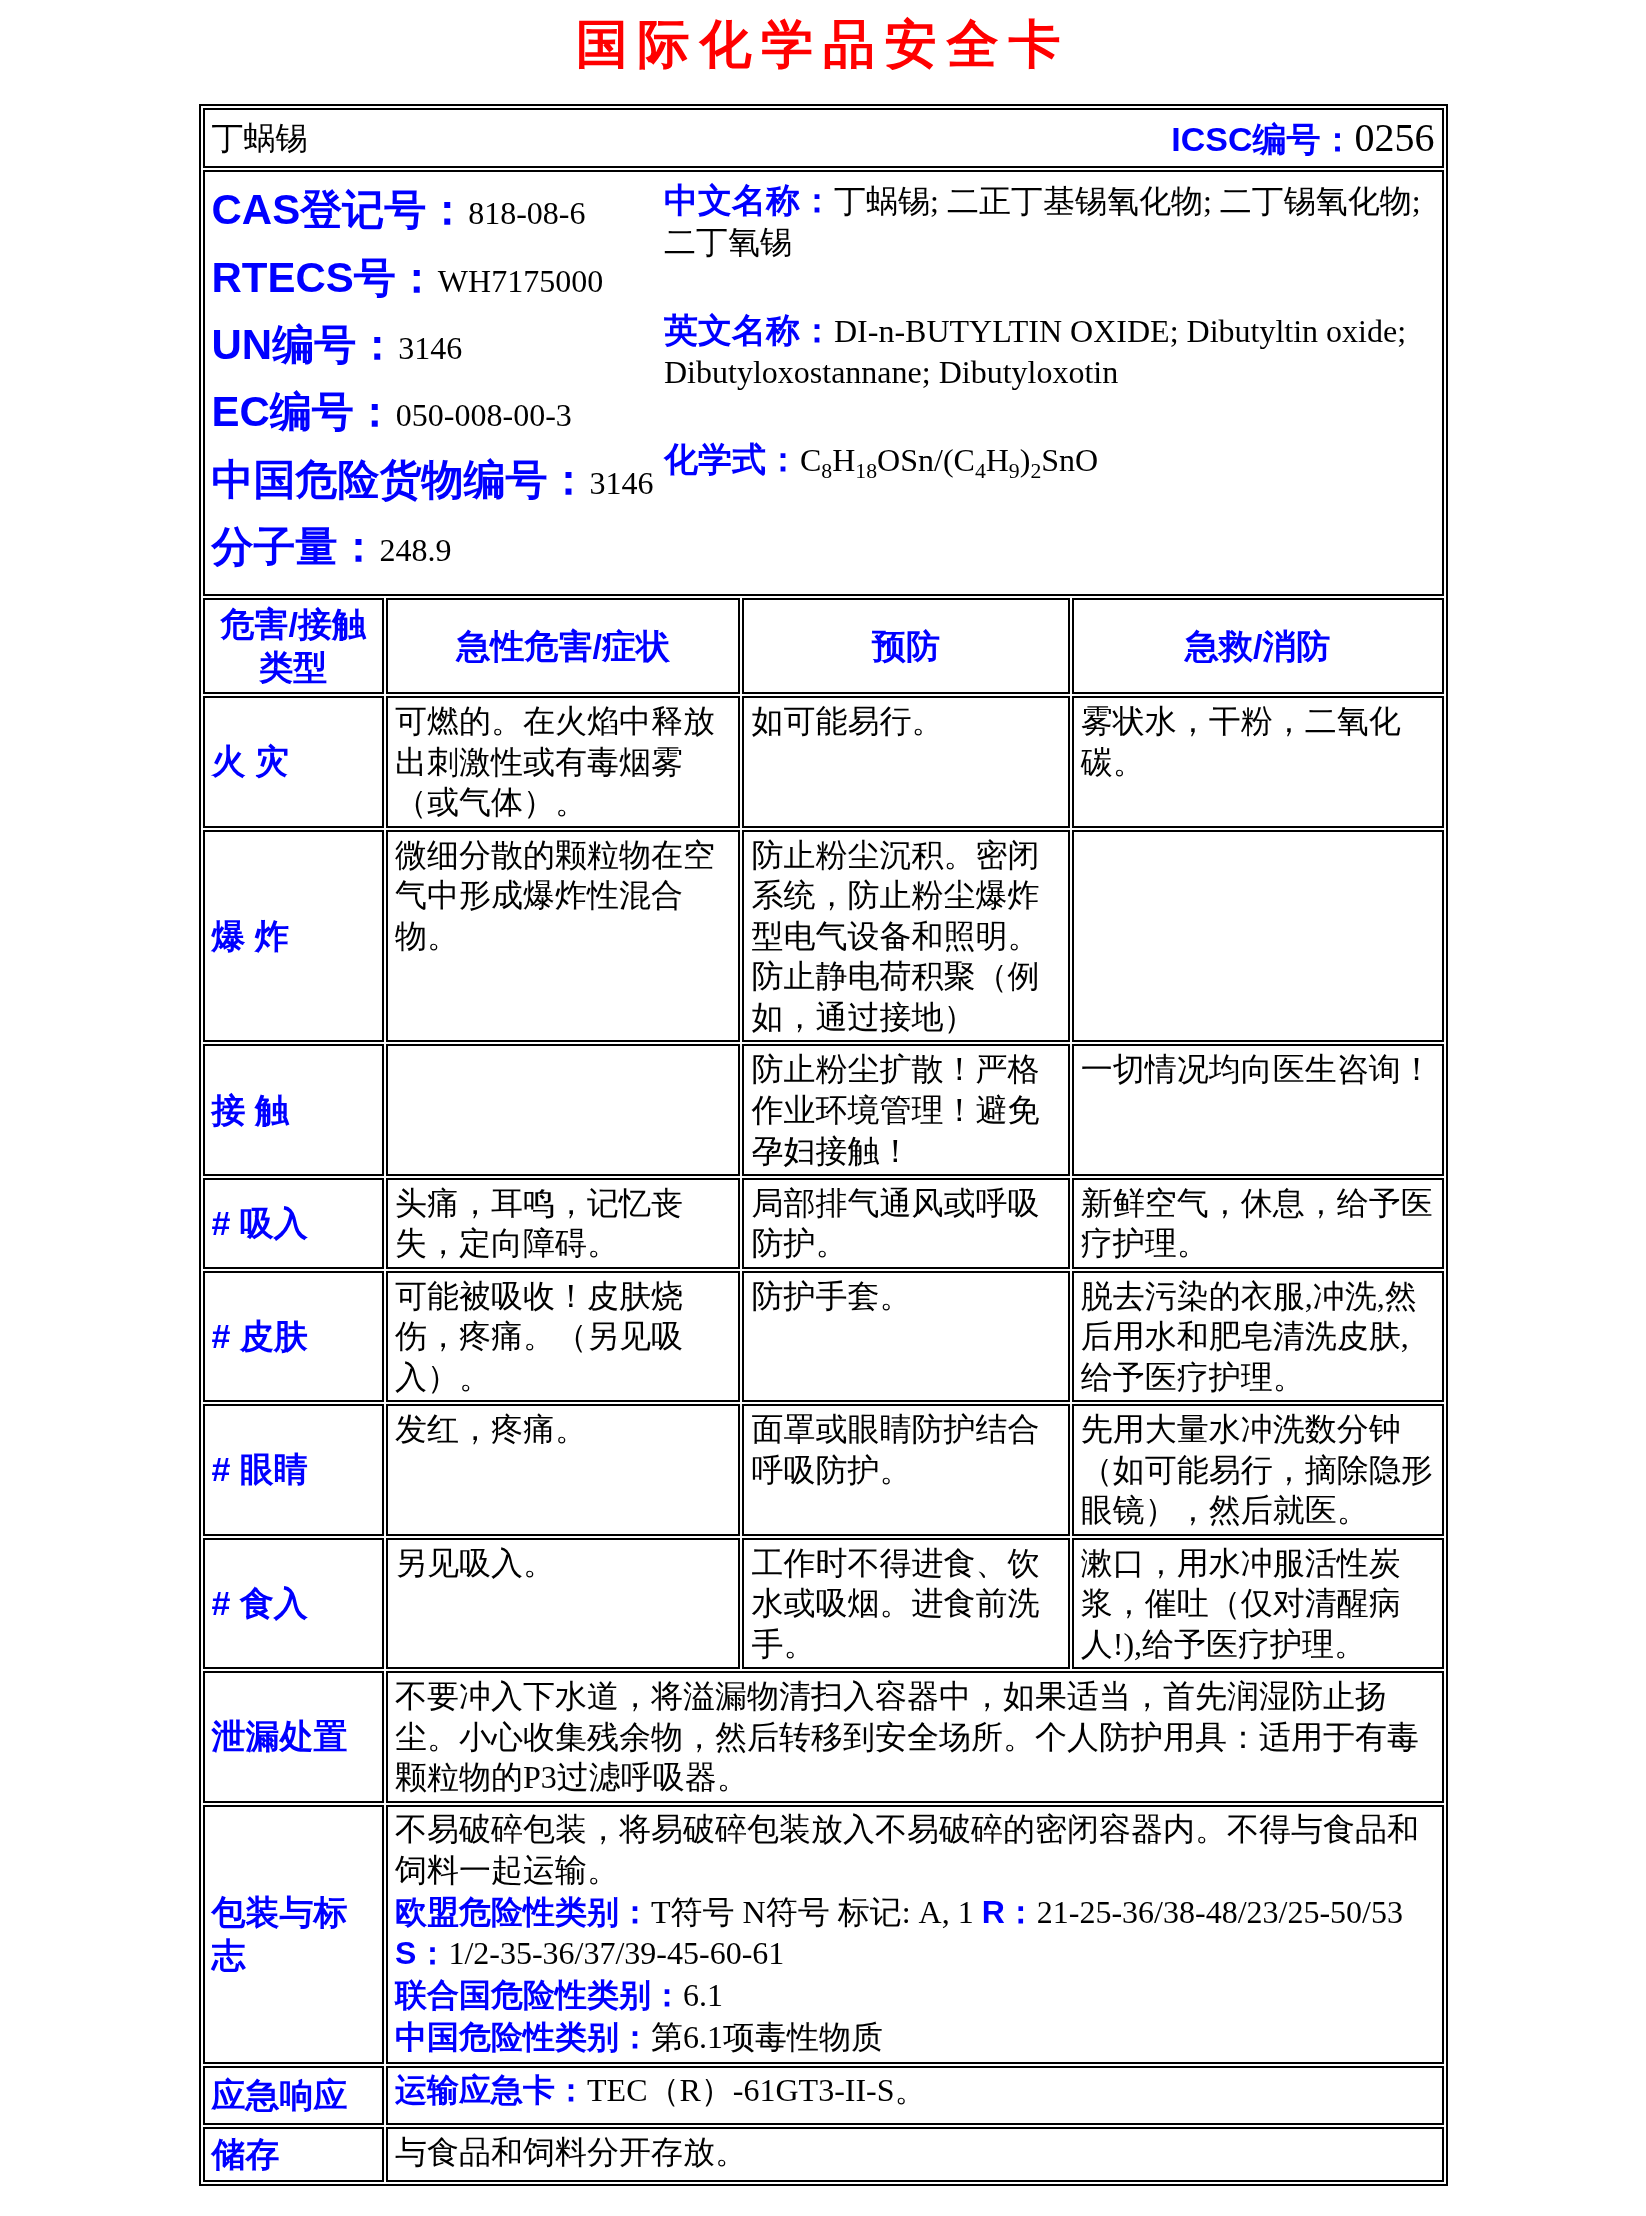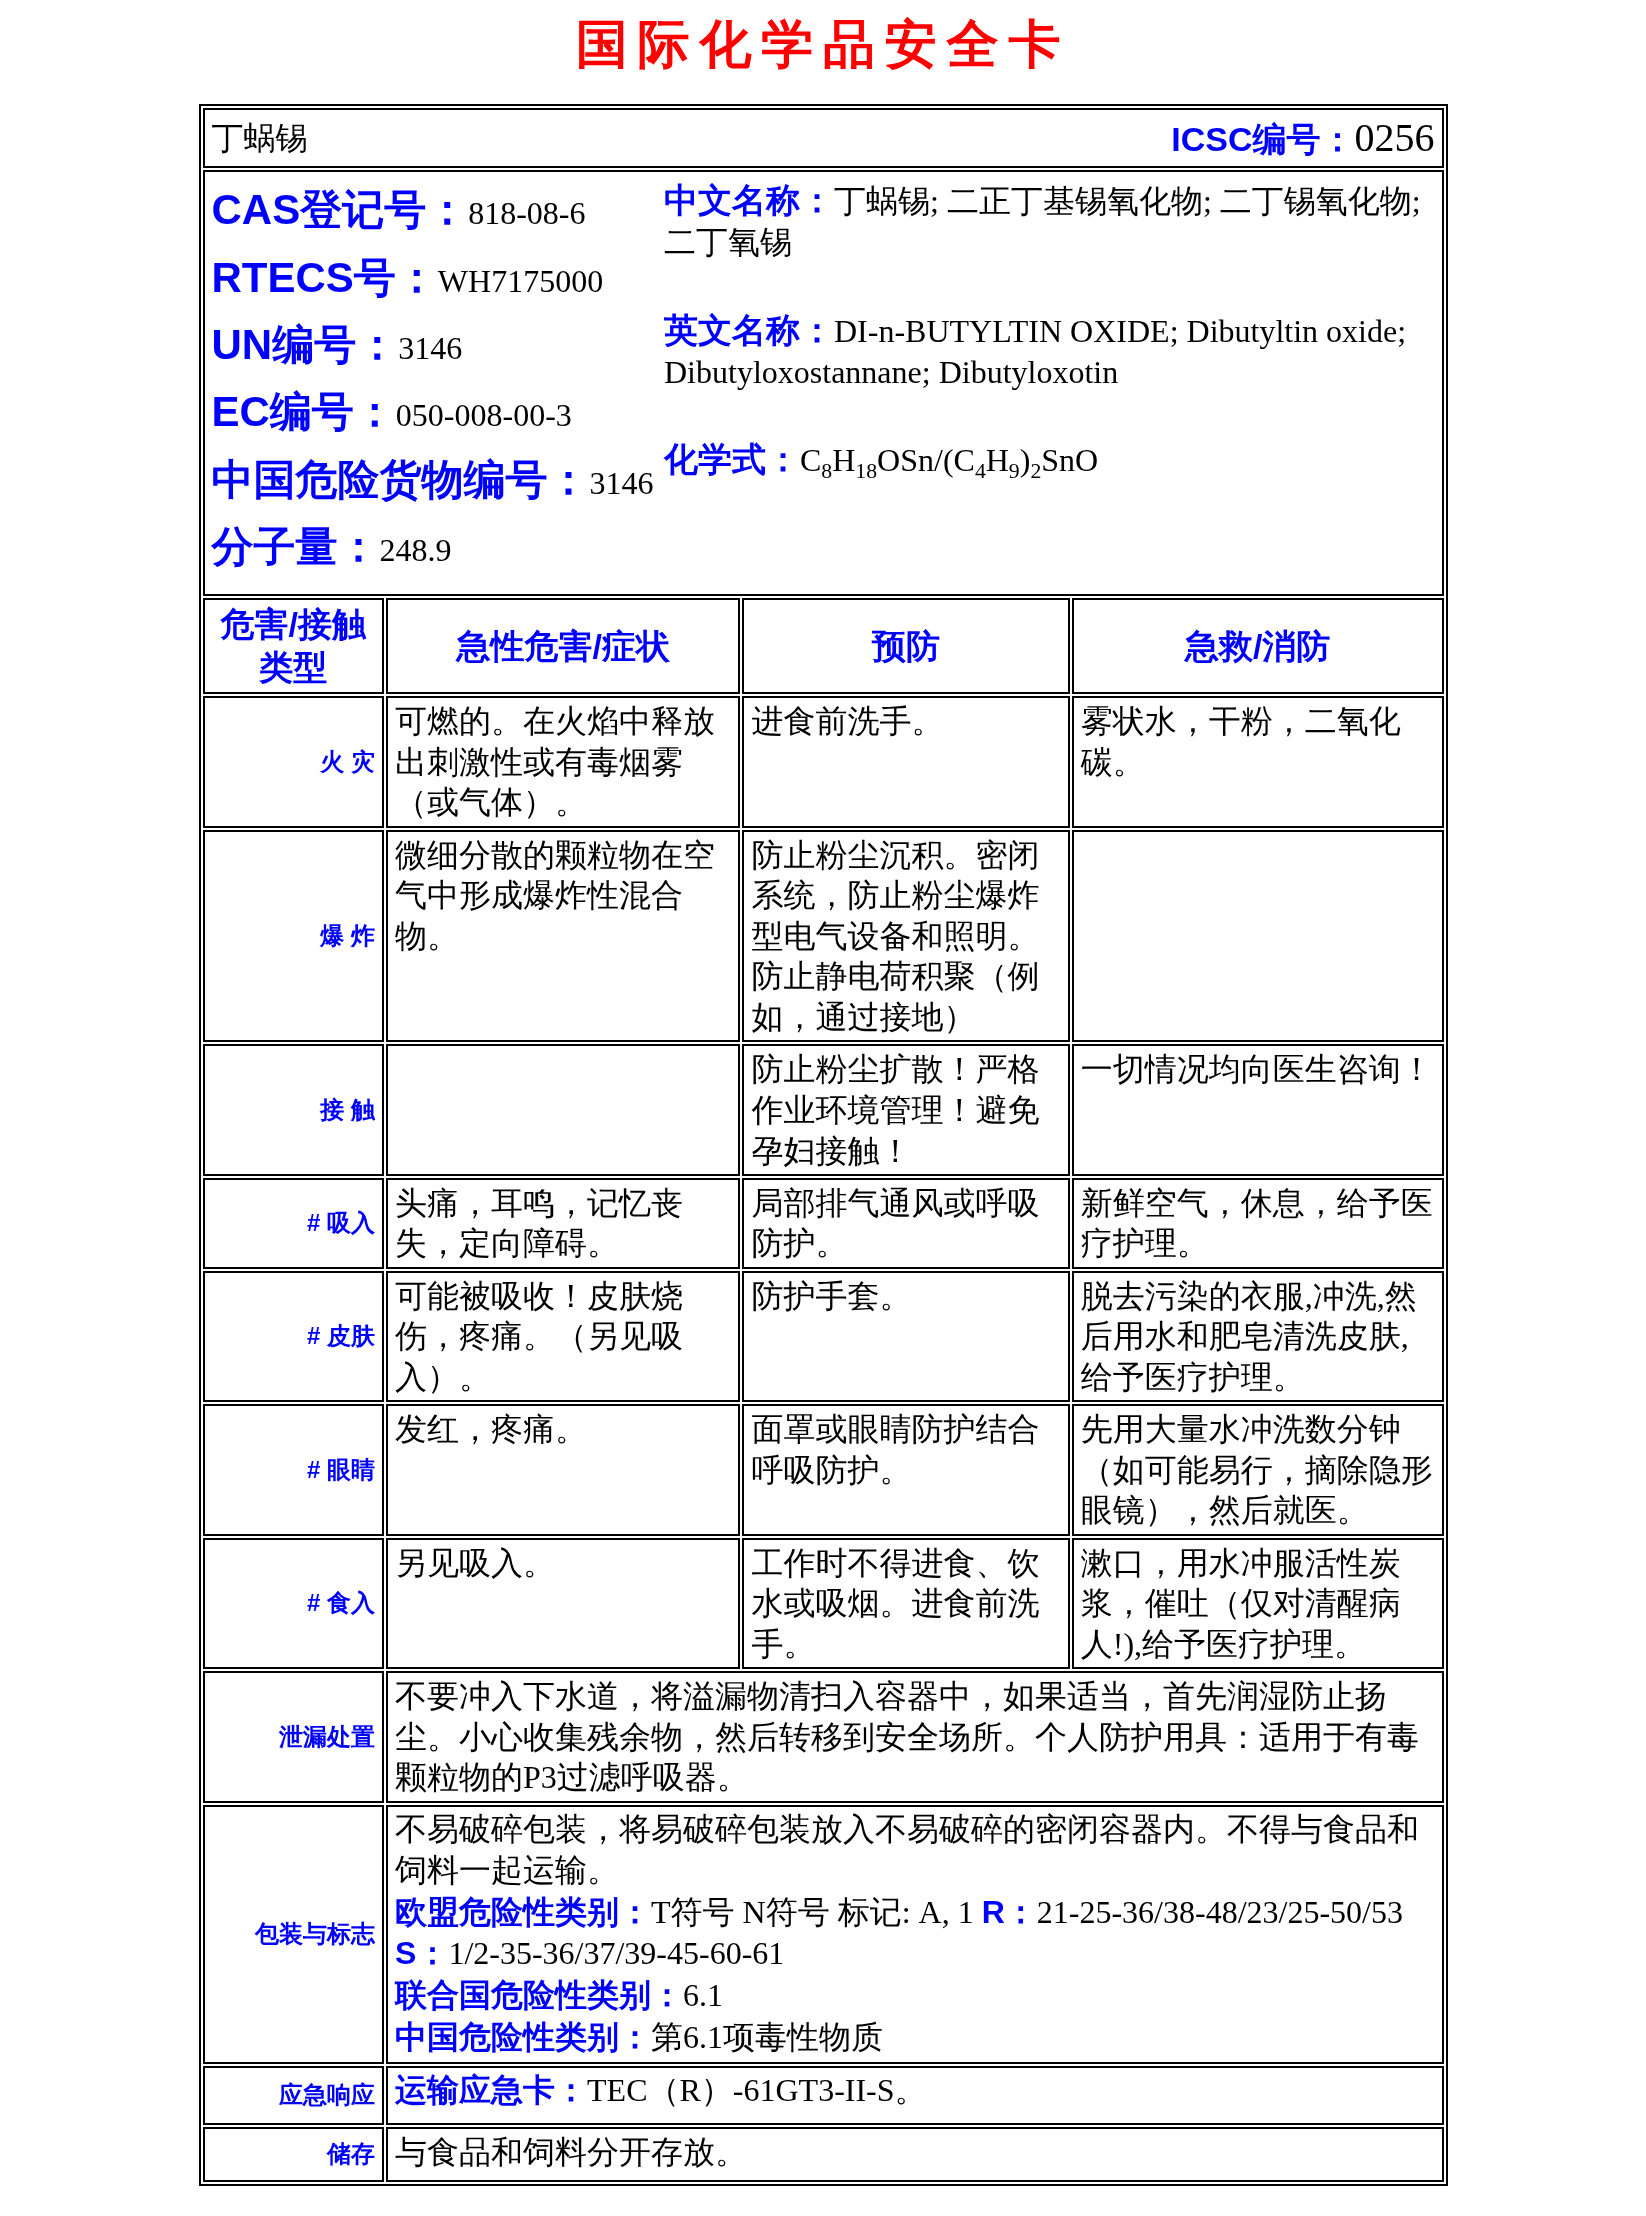--- a/index.html
+++ b/index.html
@@ -62,23 +62,23 @@
     vertical-align:middle;
     text-align:center;
     font-weight:bold;
     font-size:34px;
     color:#0000FF;
     font-family:"Liberation Sans","DejaVu Sans",sans-serif;
     white-space:pre-line;
   }
   td.rowlbl{
     vertical-align:middle;
-    text-align:right;
-    font-weight:bold;
-    font-size:24px;
+    text-align:left;
+    font-weight:bold;
+    font-size:34px;
     color:#0000FF;
     font-family:"Liberation Sans","DejaVu Sans",sans-serif;
   }
   td.h-emer{height:50px;}
   td.h-stor{height:45px;}
   .pk-line{margin-bottom:1.4px;}
 </style>
 </head>
 <body>
 
@@ -132,21 +132,21 @@
       <td class="th">危害/接触
 类型</td>
       <td class="th">急性危害/症状</td>
       <td class="th">预防</td>
       <td class="th">急救/消防</td>
     </tr>
 
     <tr>
       <td class="rowlbl">火 灾</td>
       <td>可燃的。在火焰中释放出刺激性或有毒烟雾（或气体）。</td>
-      <td>进食前洗手。</td>
+      <td>如可能易行。</td>
       <td>雾状水，干粉，二氧化碳。</td>
     </tr>
 
     <tr>
       <td class="rowlbl">爆 炸</td>
       <td>微细分散的颗粒物在空气中形成爆炸性混合物。</td>
       <td>防止粉尘沉积。密闭系统，防止粉尘爆炸型电气设备和照明。防止静电荷积聚（例如，通过接地）</td>
       <td></td>
     </tr>
 

